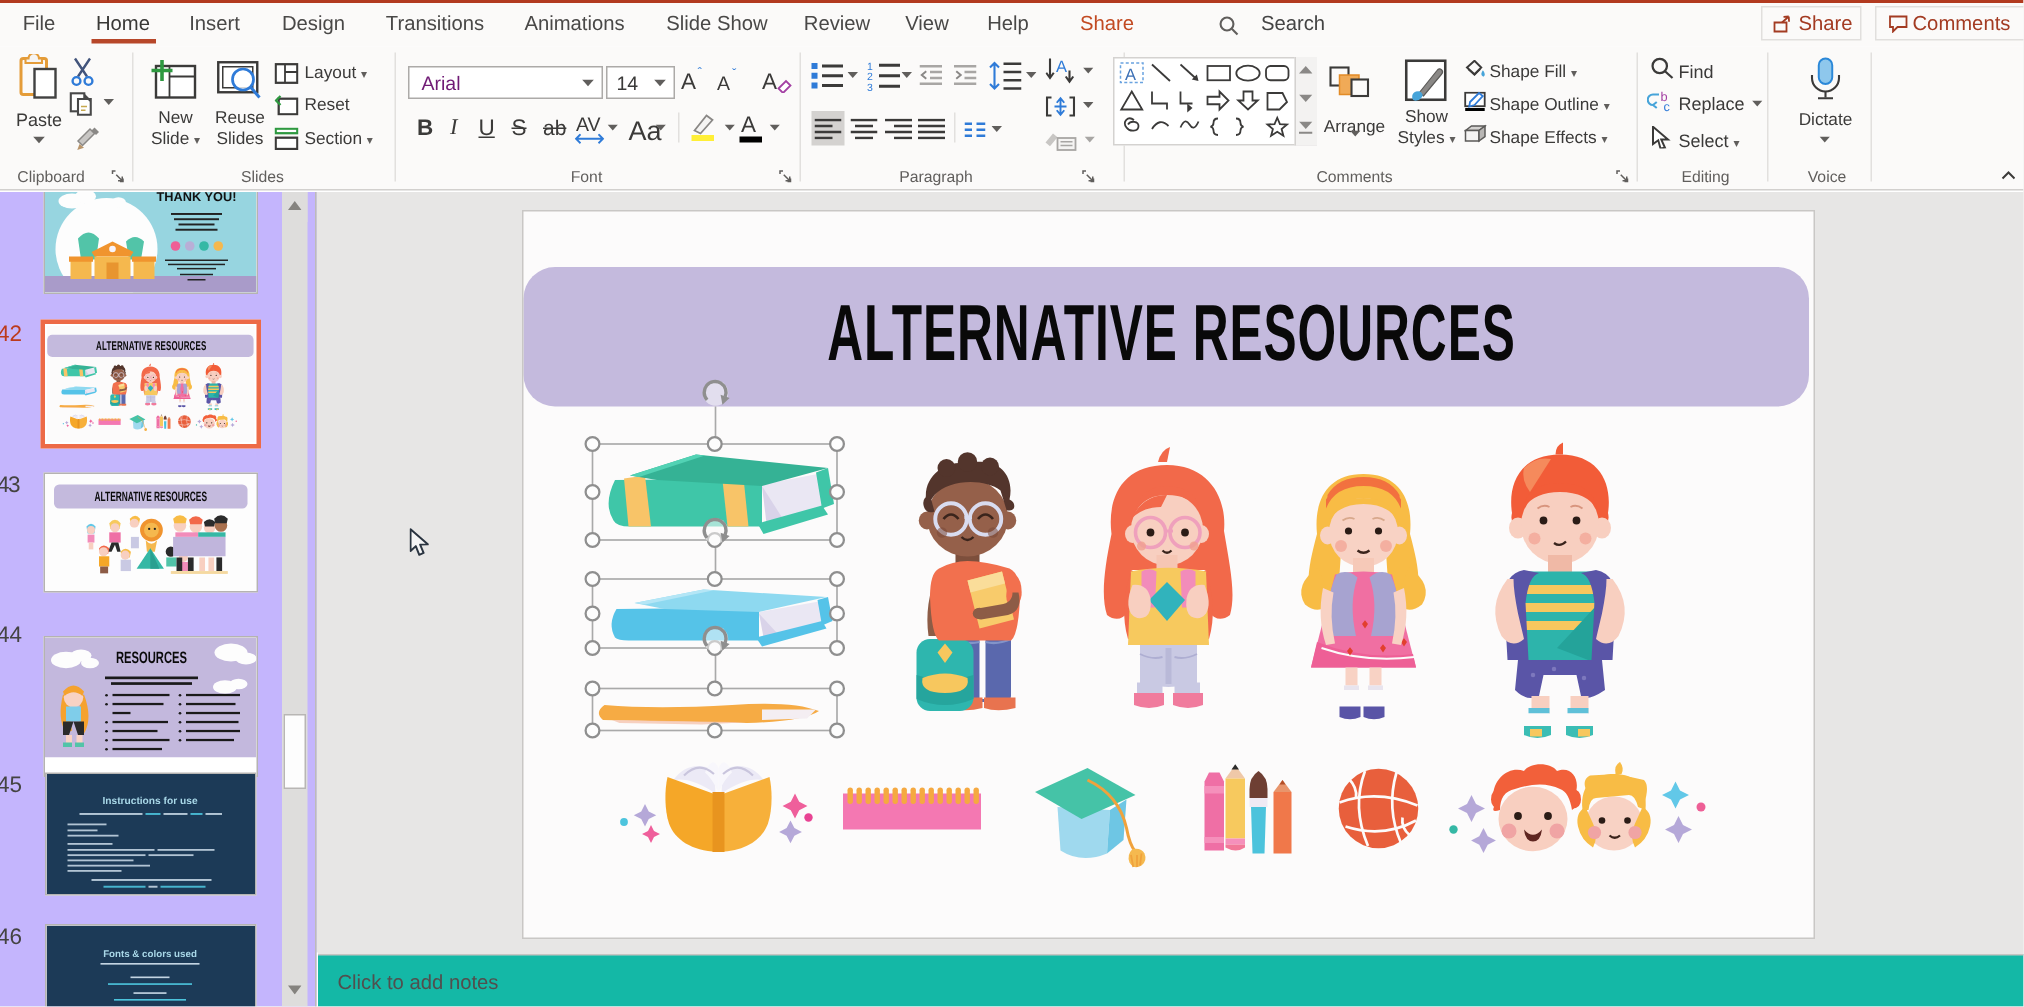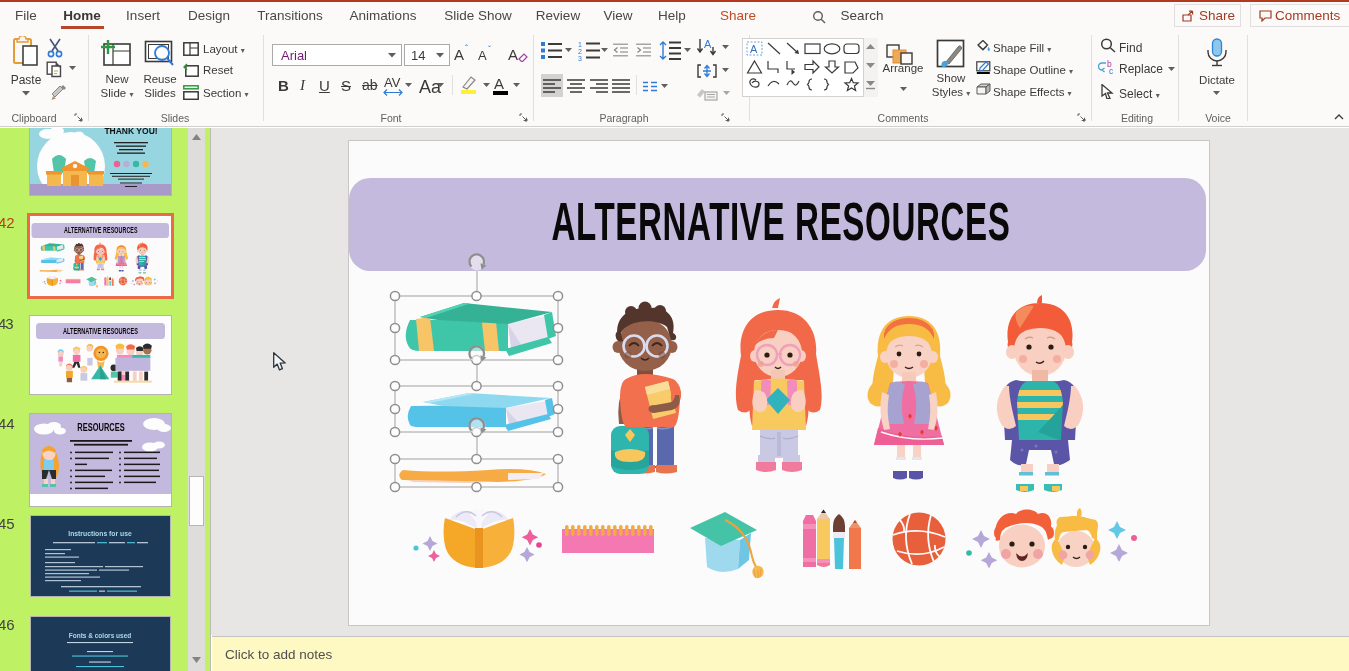--- a/index.html
+++ b/index.html
@@ -14,37 +14,37 @@
   
   #ribbon { left:0; top:31px; width:1349px; height:96px; background:#fbfaf9; border-bottom:1px solid #d2d0ce; }
   .gdiv { position:absolute; top:4px; height:86px; width:1px; background:#e2e0de; }
   .glabel { position:absolute; top:81px; font-size:10.5px; color:#605e5c; transform:translateX(-50%); white-space:nowrap; }
   .ricon { position:absolute; }
   .rtext { position:absolute; font-size:11.5px; color:#3b3a39; white-space:nowrap; }
   .ctr { transform:translateX(-50%); text-align:center; }
   .dd { color:#605e5c; font-size:8px; }
   
   #mainarea { left:0; top:128px; width:1349px; height:507px; background:#e7e6e5; }
-  #panel { left:0; top:128px; width:211px; height:543px; background:#bef264; border-right:1px solid #bdbbb9; overflow:hidden; }
+  #panel { left:0; top:128px; width:211px; height:543px; background:#c4b5fd; border-right:1px solid #bdbbb9; overflow:hidden; }
   .thumb { position:absolute; left:29px; width:143px; background:#fff; border:1px solid #b5b3b1; overflow:hidden; }
   .tnum { position:absolute; left:-2px; width:18px; font-size:15px; color:#444342; }
   
   #pscroll { left:188px; top:128px; width:17px; height:543px; background:#dedddc; }
   
-  #notesbar { left:212px; top:636px; width:1137px; height:35px; background:#fef9c3; border-top:1px solid #c6c4c2; }
+  #notesbar { left:212px; top:636px; width:1137px; height:35px; background:#14b8a6; border-top:1px solid #c6c4c2; }
   #notesbar span { position:absolute; left:13px; top:10px; font-size:13.5px; color:#514f4e; }
   
   .topbtn { position:absolute; top:4px; height:23px; border:1px solid #e1dfdd; background:#fbfaf9; color:#a33b22; font-size:13.5px; }
 </style>
 </head>
 <body>
 <div class="abs" id="redline"></div>
 <div class="abs" id="tabs">
   <span class="tab" style="left:26px">File</span>
-  <span class="tab" style="left:82px;color:#393836;font-weight:bold">Home</span>
+  <span class="tab" style="left:82px;color:#393836;font-weight:normal">Home</span>
   <span class="tab" style="left:143px">Insert</span>
   <span class="tab" style="left:209px">Design</span>
   <span class="tab" style="left:290px">Transitions</span>
   <span class="tab" style="left:383px">Animations</span>
   <span class="tab" style="left:478px">Slide Show</span>
   <span class="tab" style="left:558px">Review</span>
   <span class="tab" style="left:618px">View</span>
   <span class="tab" style="left:672px">Help</span>
   <span class="tab" style="left:738px;color:#c24a22">Share</span>
   <svg class="abs" style="left:812px;top:8px" width="14" height="14" viewBox="0 0 14 14">
@@ -311,21 +311,21 @@
     <path d="M41,44 q3,-7 6,-2 q3,5 6,-2" fill="none" stroke="#3b3a39" stroke-width="1.2"></path>
     <path d="M66,38 q-3,0 -3,3 q0,2 -2,2.5 q2,0.5 2,2.5 q0,3 3,3" fill="none" stroke="#3b3a39" stroke-width="1.2"></path>
     <path d="M78,38 q3,0 3,3 q0,2 2,2.5 q-2,0.5 -2,2.5 q0,3 -3,3" fill="none" stroke="#3b3a39" stroke-width="1.2"></path>
     <path d="M105.5,37.5 l1.8,4.2 4.7,0.3 -3.6,3 1.2,4.5 -4.1,-2.6 -4.1,2.6 1.2,-4.5 -3.6,-3 4.7,-0.3 z" fill="none" stroke="#3b3a39" stroke-width="1.2"></path>
   </svg>
   <svg class="ricon" style="left:886px;top:13px" width="34" height="23" viewBox="0 0 34 23">
     <rect x="1" y="1" width="12" height="12" fill="#fbfaf9" stroke="#3b3a39" stroke-width="1.4"></rect>
     <rect x="7" y="6" width="13" height="13" fill="#f0aa57" stroke="#e28b27" stroke-width="1"></rect>
     <rect x="15" y="9" width="11" height="11" fill="#fbfaf9" stroke="#3b3a39" stroke-width="1.4"></rect>
   </svg>
-  <span class="rtext ctr" style="left:903px;top:31px">Arrange</span>
+  <span class="rtext ctr" style="left:903px;top:48px">Arrange</span>
   <svg class="ricon" style="left:900px;top:56px" width="7" height="5" viewBox="0 0 7 5">
       <path d="M0,0 h7 l-3.5,4 z" fill="#605e5c"></path>
     </svg>
   <svg class="ricon" style="left:936px;top:8px" width="33" height="33" viewBox="0 0 33 33">
     <rect x="1.5" y="1.5" width="26" height="26" fill="#fff" stroke="#3b3a39" stroke-width="1.7"></rect>
     <path d="M10,23 L22,8 q1.5,-2 3,-0.5 q1.5,1.5 0,3 L13,25 z" fill="#8a8886" stroke="#5b5a58" stroke-width="0.8"></path>
     <path d="M12.5,24.5 q-1,-3.5 -4.5,-2.5 q-3,1 -2.5,4.5 q0.3,2 3,1.5 q3,-0.5 4,-3.5 z" fill="#47a4d9"></path>
   </svg>
   <span class="rtext ctr" style="left:951px;top:41px">Show</span>
   <span class="rtext ctr" style="left:951px;top:55px">Styles <span class="dd">▾</span></span>
@@ -484,21 +484,21 @@
         <rect x="90" y="42" width="46" height="17" fill="#c0b5dc"></rect>
         <path d="M93,60 h5 v12 h-5 z M103,60 h5 v12 h-5 z" fill="#2b2b2b"></path>
         <path d="M113,60 h5 v12 h-5 z M121,60 h5 v12 h-5 z" fill="#f8cfc0"></path>
         <path d="M128,60 h5 v12 h-5 z" fill="#2b2b2b"></path>
         <rect x="88" y="72" width="50" height="2.5" fill="#f5d9a0"></rect>
       </g>
     </svg>
   </div>
 
   <span class="tnum" style="top:287px">44</span>
-  <div class="thumb" style="top:285px;height:94px">
+  <div class="thumb" style="top:296px;height:94px">
     <svg width="141" height="80" viewBox="0 0 141 80">
       <rect width="141" height="80" fill="#c3b8dd"></rect>
       <ellipse cx="14" cy="15" rx="10" ry="5.5" fill="#fdfdfd"></ellipse>
         <ellipse cx="24" cy="12" rx="7" ry="4" fill="#fdfdfd"></ellipse>
         <ellipse cx="30" cy="17" rx="6" ry="3.5" fill="#fdfdfd"></ellipse>
       <ellipse cx="124" cy="10" rx="11" ry="6" fill="#fdfdfd"></ellipse>
         <ellipse cx="134" cy="14" rx="7" ry="4" fill="#fdfdfd"></ellipse>
       <ellipse cx="120" cy="33" rx="8" ry="4.5" fill="#fdfdfd"></ellipse>
         <ellipse cx="129" cy="31" rx="6" ry="3.5" fill="#fdfdfd"></ellipse>
       <g transform="translate(71,17) scale(0.68,1)">

